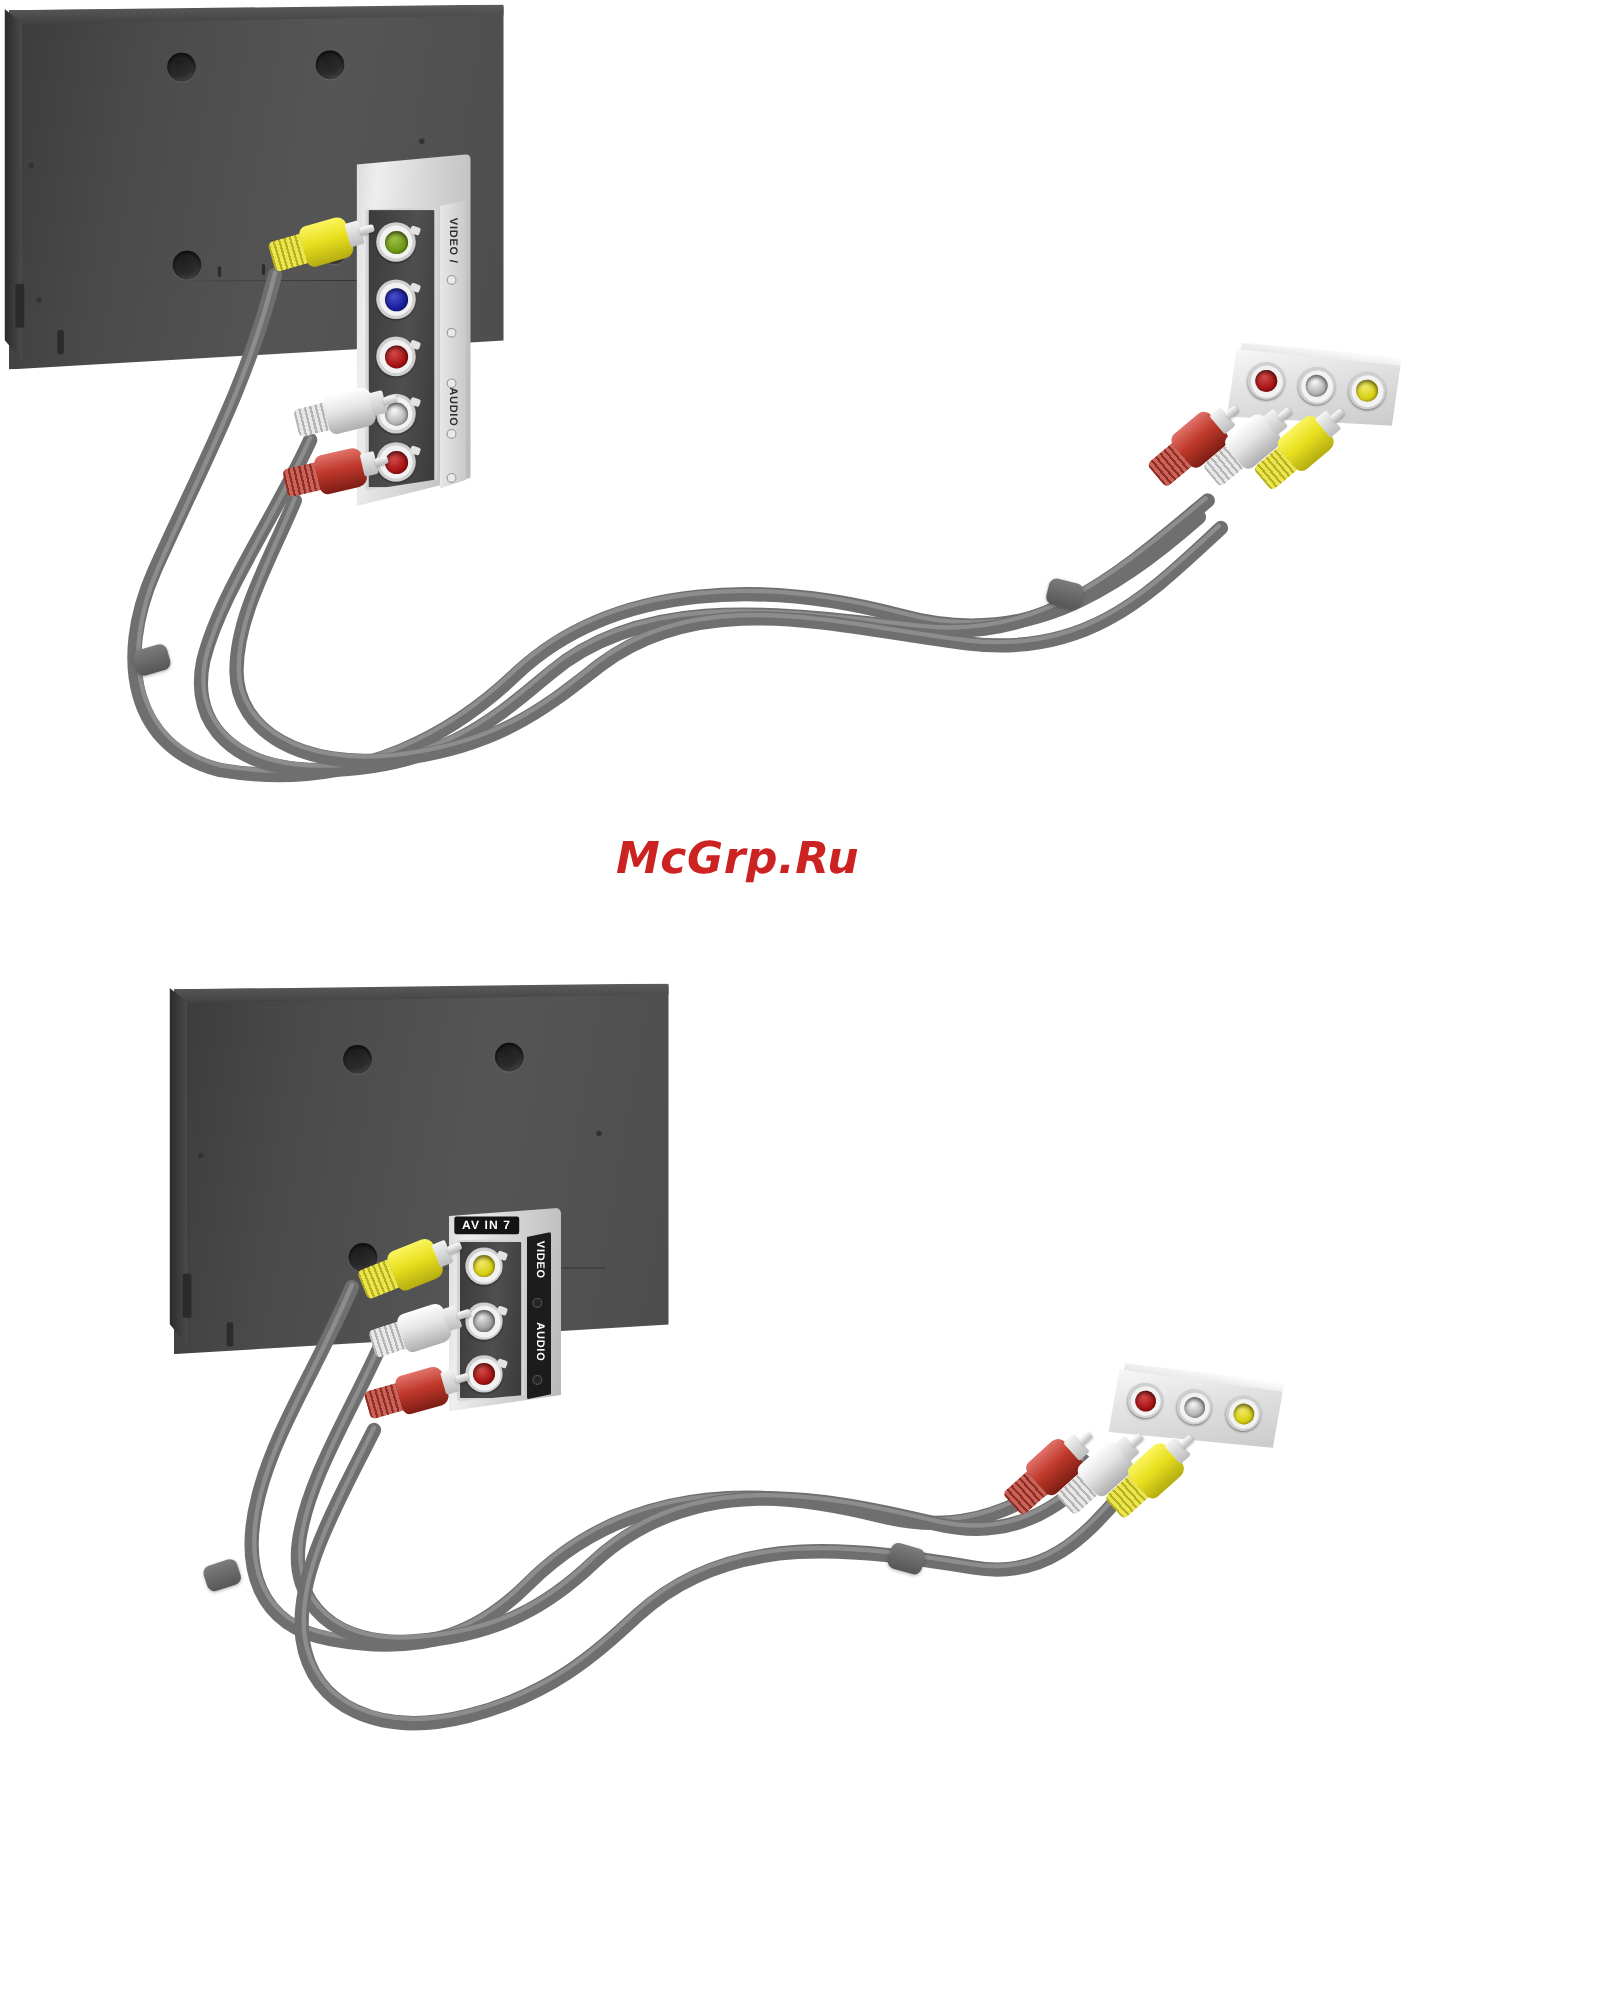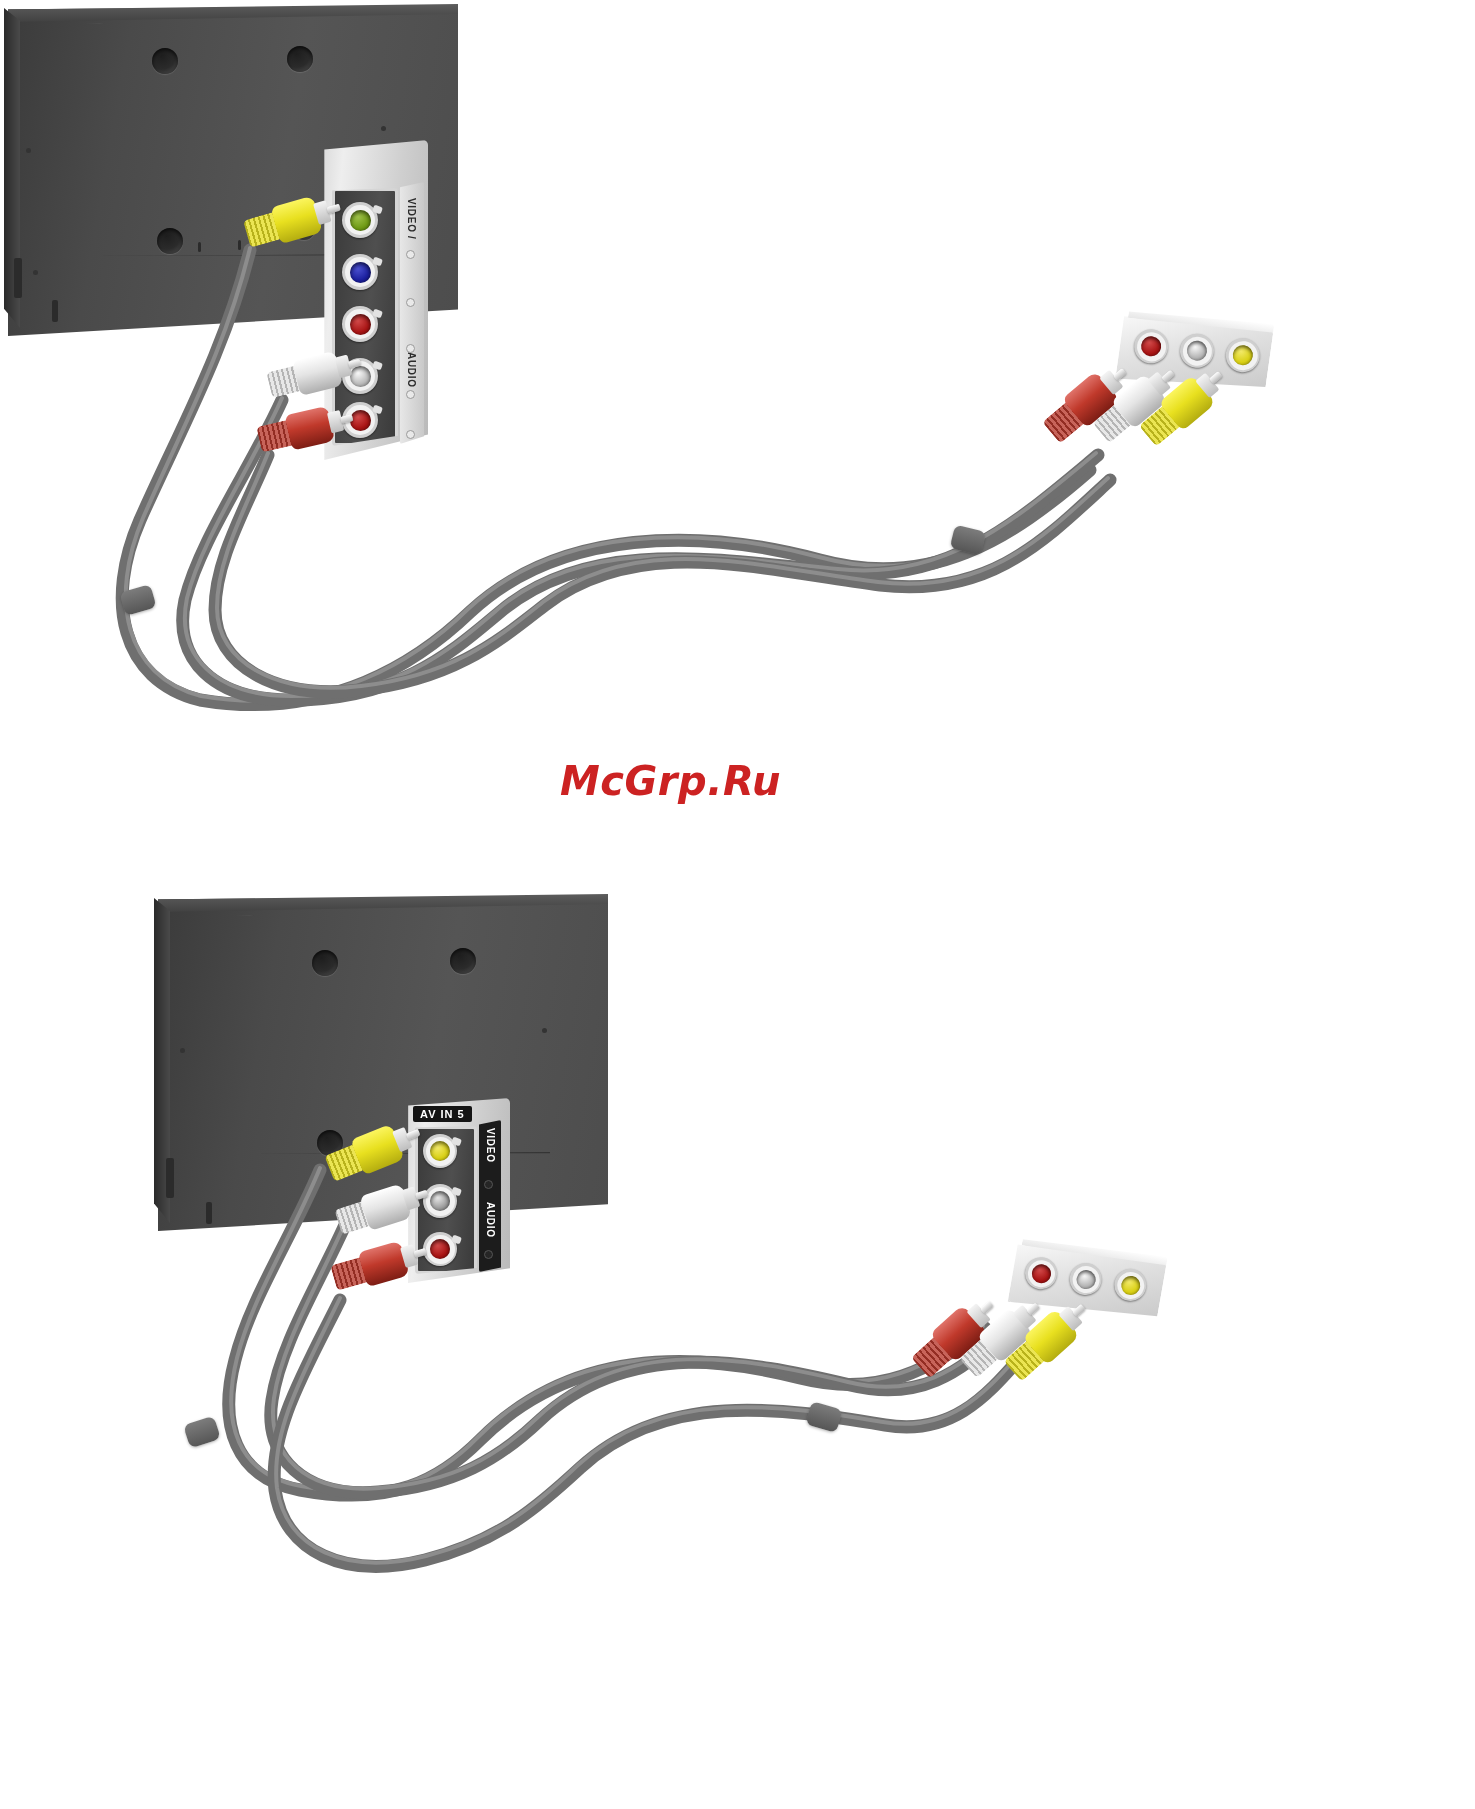--- a/index.html
+++ b/index.html
@@ -384,21 +384,21 @@
       <div class="tv-slot" style="left:16px; top:268px; width:8px; height:40px;"></div>
       <div class="tv-slot" style="left:56px; top:312px; width:6px; height:22px;"></div>
       <div class="tv-screw" style="left:30px; top:158px;"></div>
       <div class="tv-screw" style="left:392px; top:138px;"></div>
     </div>
 
     <div class="panel-wrap" style="left:405px; top:218px; width:120px; height:200px;">
       <div class="panel-body" style="left:0px; top:0px; width:105px; height:185px;
                   clip-path: polygon(3% 4%, 100% 0%, 100% 92%, 3% 100%);"></div>
 
-      <div class="hdr-label" style="left:8px; top:8px; font-size:11px;">AV IN 5</div>
+      <div class="hdr-label" style="left:8px; top:8px; font-size:11px;">AV IN 7</div>
 
       <div class="panel-face" style="left:10px; top:28px; width:62px; height:148px;
                   clip-path: polygon(0% 1%, 100% 0%, 100% 96%, 0% 100%);"></div>
       <div class="panel-label-strip" style="left:74px; top:22px; width:22px; height:152px;
                   clip-path: polygon(0% 3%, 100% 0%, 100% 97%, 0% 100%);"></div>
 
       <div class="rot-label" style="left:91px; top:30px; transform: rotate(90deg); font-size:10px;">VIDEO</div>
       <div class="rot-label" style="left:91px; top:104px; transform: rotate(90deg); font-size:10px;">AUDIO</div>
 
       <div class="dot-mark dark" style="left:79px; top:82px;"></div>

